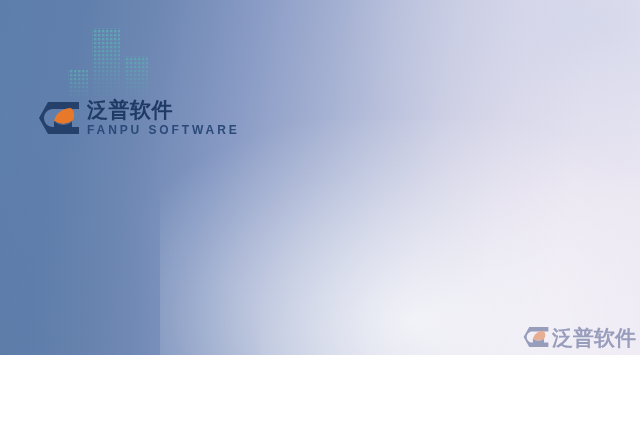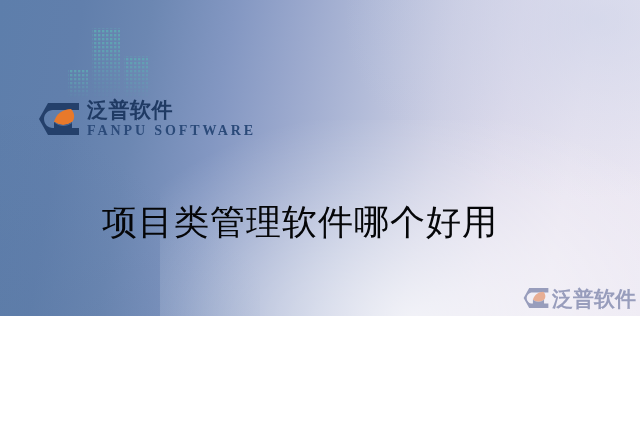--- a/index.html
+++ b/index.html
@@ -3,21 +3,21 @@
 <meta charset="utf-8">
 <style>
   html, body {
     margin: 0;
     padding: 0;
     background: #ffffff;
   }
   #stage {
     position: relative;
     width: 640px;
-    height: 316px;
+    height: 355px;
     overflow: hidden;
     font-family: "Liberation Sans", sans-serif;
   }
 
   
   .bg-base {
     position: absolute;
     inset: 0;
     background: linear-gradient(100deg,
         #5d7eab 0%,
@@ -89,22 +89,22 @@
   .brand-mark { width: 42px; height: 34px; display: block; }
   .brand-words { display: flex; flex-direction: column; line-height: 1; }
   .brand-cn {
     font-family: "Liberation Sans", sans-serif;
     font-size: 21px;
     font-weight: bold;
     color: #1f3a63;
     letter-spacing: 0.5px;
   }
   .brand-en {
-    font-family: Liberation Serif, serif;
-    font-size: 14px;
+    font-family: Liberation Sans, sans-serif;
+    font-size: 12px;
     font-weight: bold;
     color: #2b4a79;
     letter-spacing: 2.9px;
     margin-top: 4px;
   }
 
   
   .headline {
     position: absolute;
     left: 0;
@@ -208,21 +208,20 @@
         <path d="M16 20 C21 24 29 24 34 20 L34 27 L16 27 Z" fill="#24406B"></path>
         <path d="M17 21 C22 25 29 25 34 21 L34 20 C29 24 22 24 17 20 Z" fill="#4A6A99"></path>
       </svg>
     </span>
     <span class="brand-words">
       <span class="brand-cn">泛普软件</span>
       <span class="brand-en">FANPU SOFTWARE</span>
     </span>
   </div>
 
-  <div class="headline">项目类管理软件哪个好用</div>
 
   <div class="watermark">
     <div class="wm-row">
       <span>
         <svg class="wm-mark" viewBox="0 0 42 34" xmlns="http://www.w3.org/2000/svg" aria-hidden="true">
           <path d="M10 1 L41 1 L41 8 L15 8 C10 8 6 12 6 17 C6 22 10 26 15 26 L41 26 L41 33 L10 33 L1 17 Z" fill="#9197B8"></path>
           <path d="M33 7 C25 7 18 12 16 20 C21 24 29 24 34 20 C37 17 37 11 33 7 Z" fill="#E8A98C"></path>
           <path d="M16 20 C21 24 29 24 34 20 L34 27 L16 27 Z" fill="#9197B8"></path>
         </svg>
       </span>

